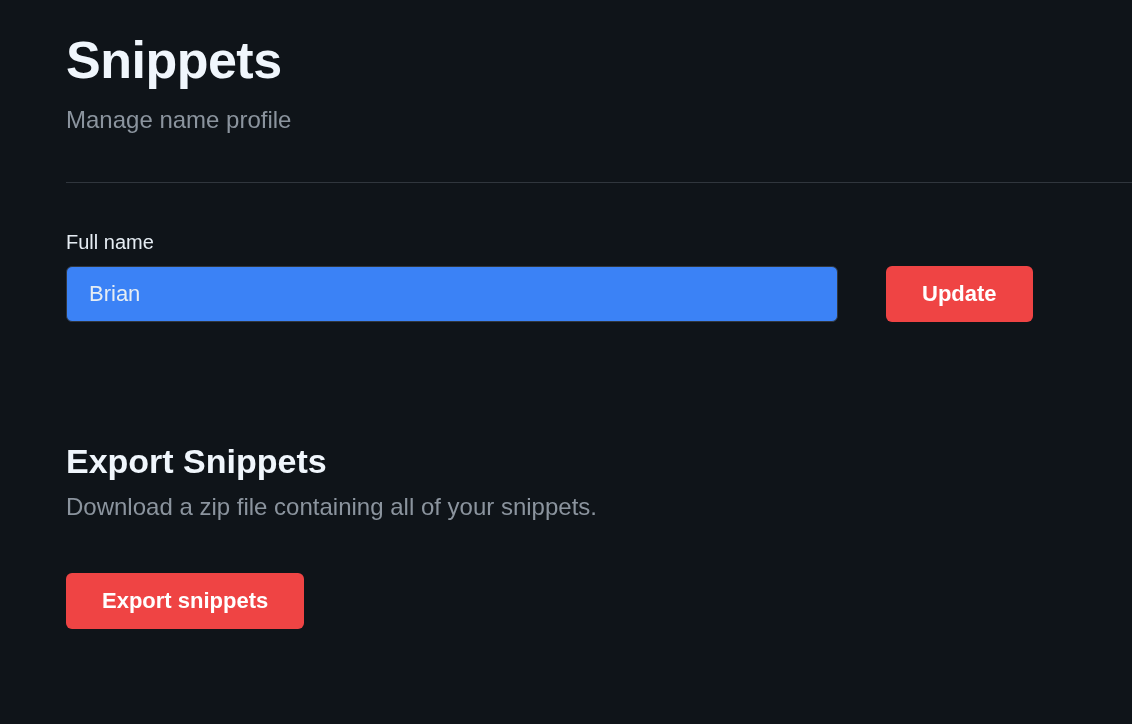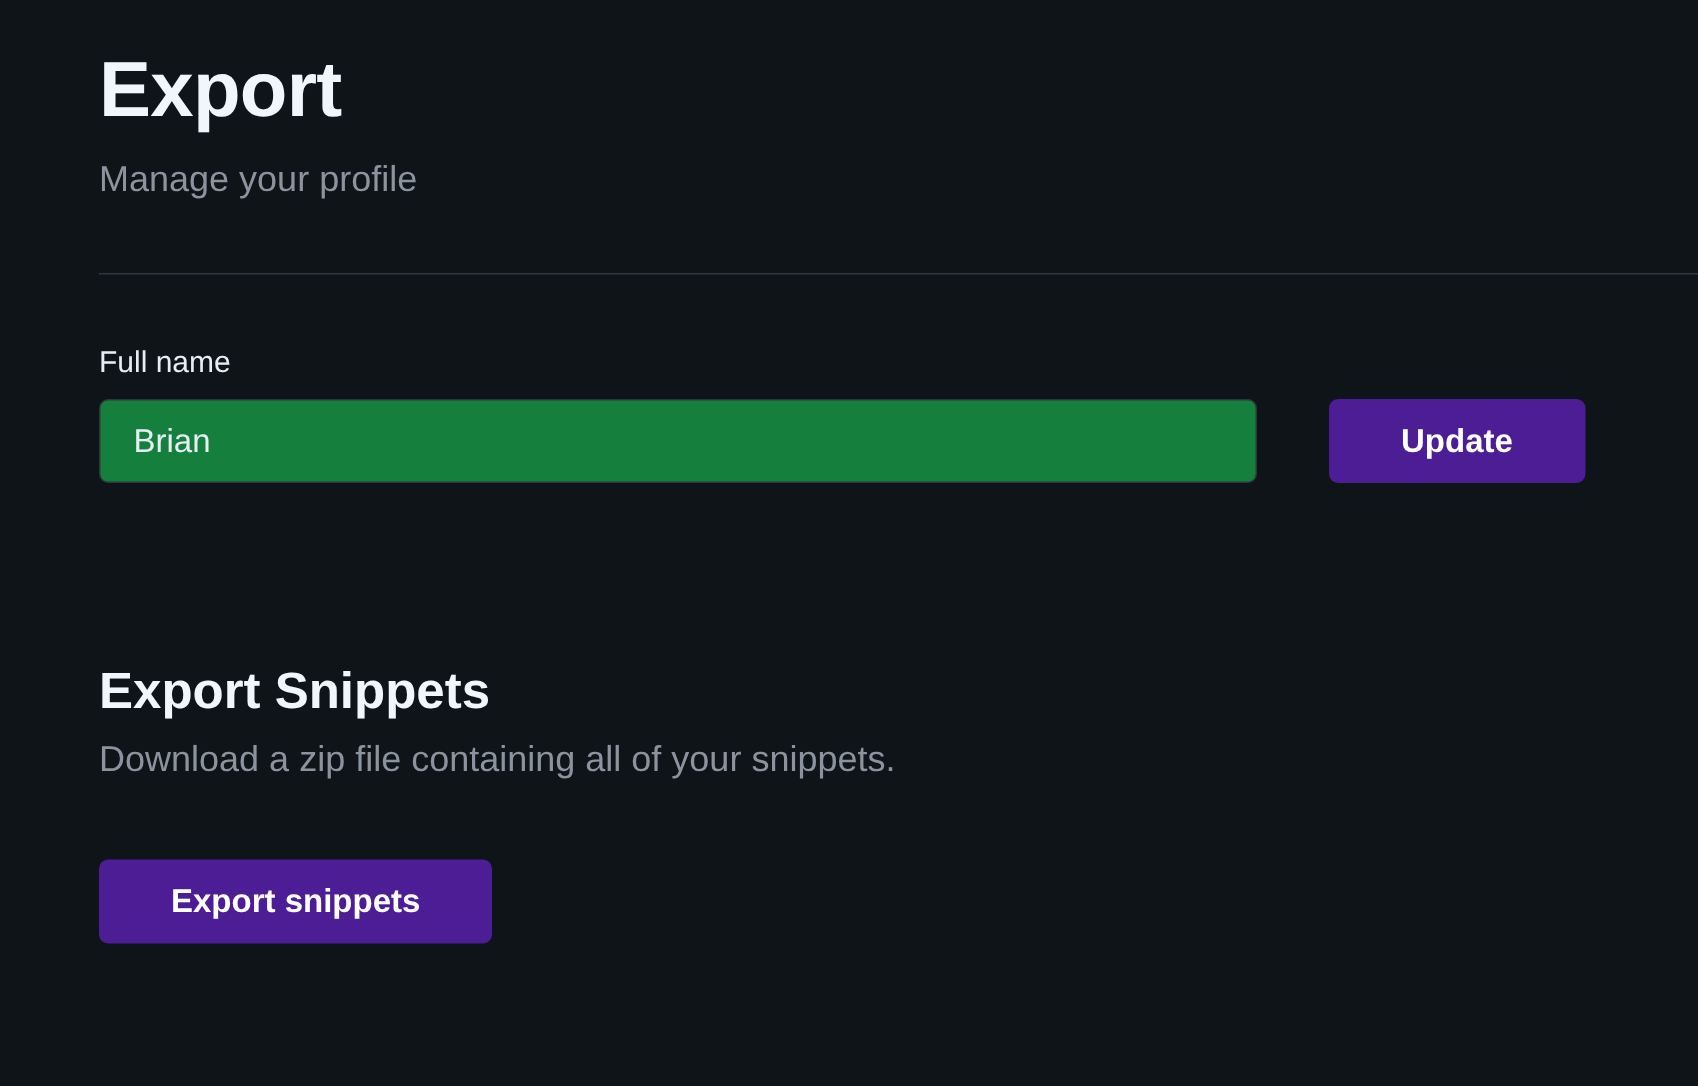--- a/index.html
+++ b/index.html
@@ -45,36 +45,36 @@
     }
     .field-label {
       font-size: 20px;
       color: #e6edf3;
       margin-bottom: 12px;
       font-weight: 400;
     }
     .text-input {
       width: 772px;
       height: 56px;
-      background-color: #15803d;
+      background-color: #3b82f6;
       border: 1px solid #30363d;
       border-radius: 6px;
       color: #e6edf3;
       font-size: 22px;
       padding: 0 22px;
       outline: none;
     }
     .btn {
-      background-color: #4c1d95;
+      background-color: #ef4444;
       color: #ffffff;
       border: none;
       border-radius: 6px;
       font-size: 22px;
       font-weight: 600;
-      padding: 14px 48px;
+      padding: 14px 36px;
       cursor: pointer;
       height: 56px;
       display: inline-flex;
       align-items: center;
       justify-content: center;
     }
     .section-title {
       font-size: 34px;
       font-weight: 700;
       color: #f0f6fc;
@@ -84,22 +84,22 @@
       font-size: 24px;
       color: #8b949e;
       margin-bottom: 52px;
     }
   </style>
 </head>
 <body>
 
 
 
-<h1 class="page-title">Export</h1>
-<p class="page-subtitle">Manage your profile</p>
+<h1 class="page-title">Snippets</h1>
+<p class="page-subtitle">Manage name profile</p>
 
 <hr class="divider">
 
 <div class="form-row">
   <div class="field-group">
     <label class="field-label">Full name</label>
     <input type="text" class="text-input" value="Brian" style="">
   </div>
   <button class="btn">Update</button>
 </div>

